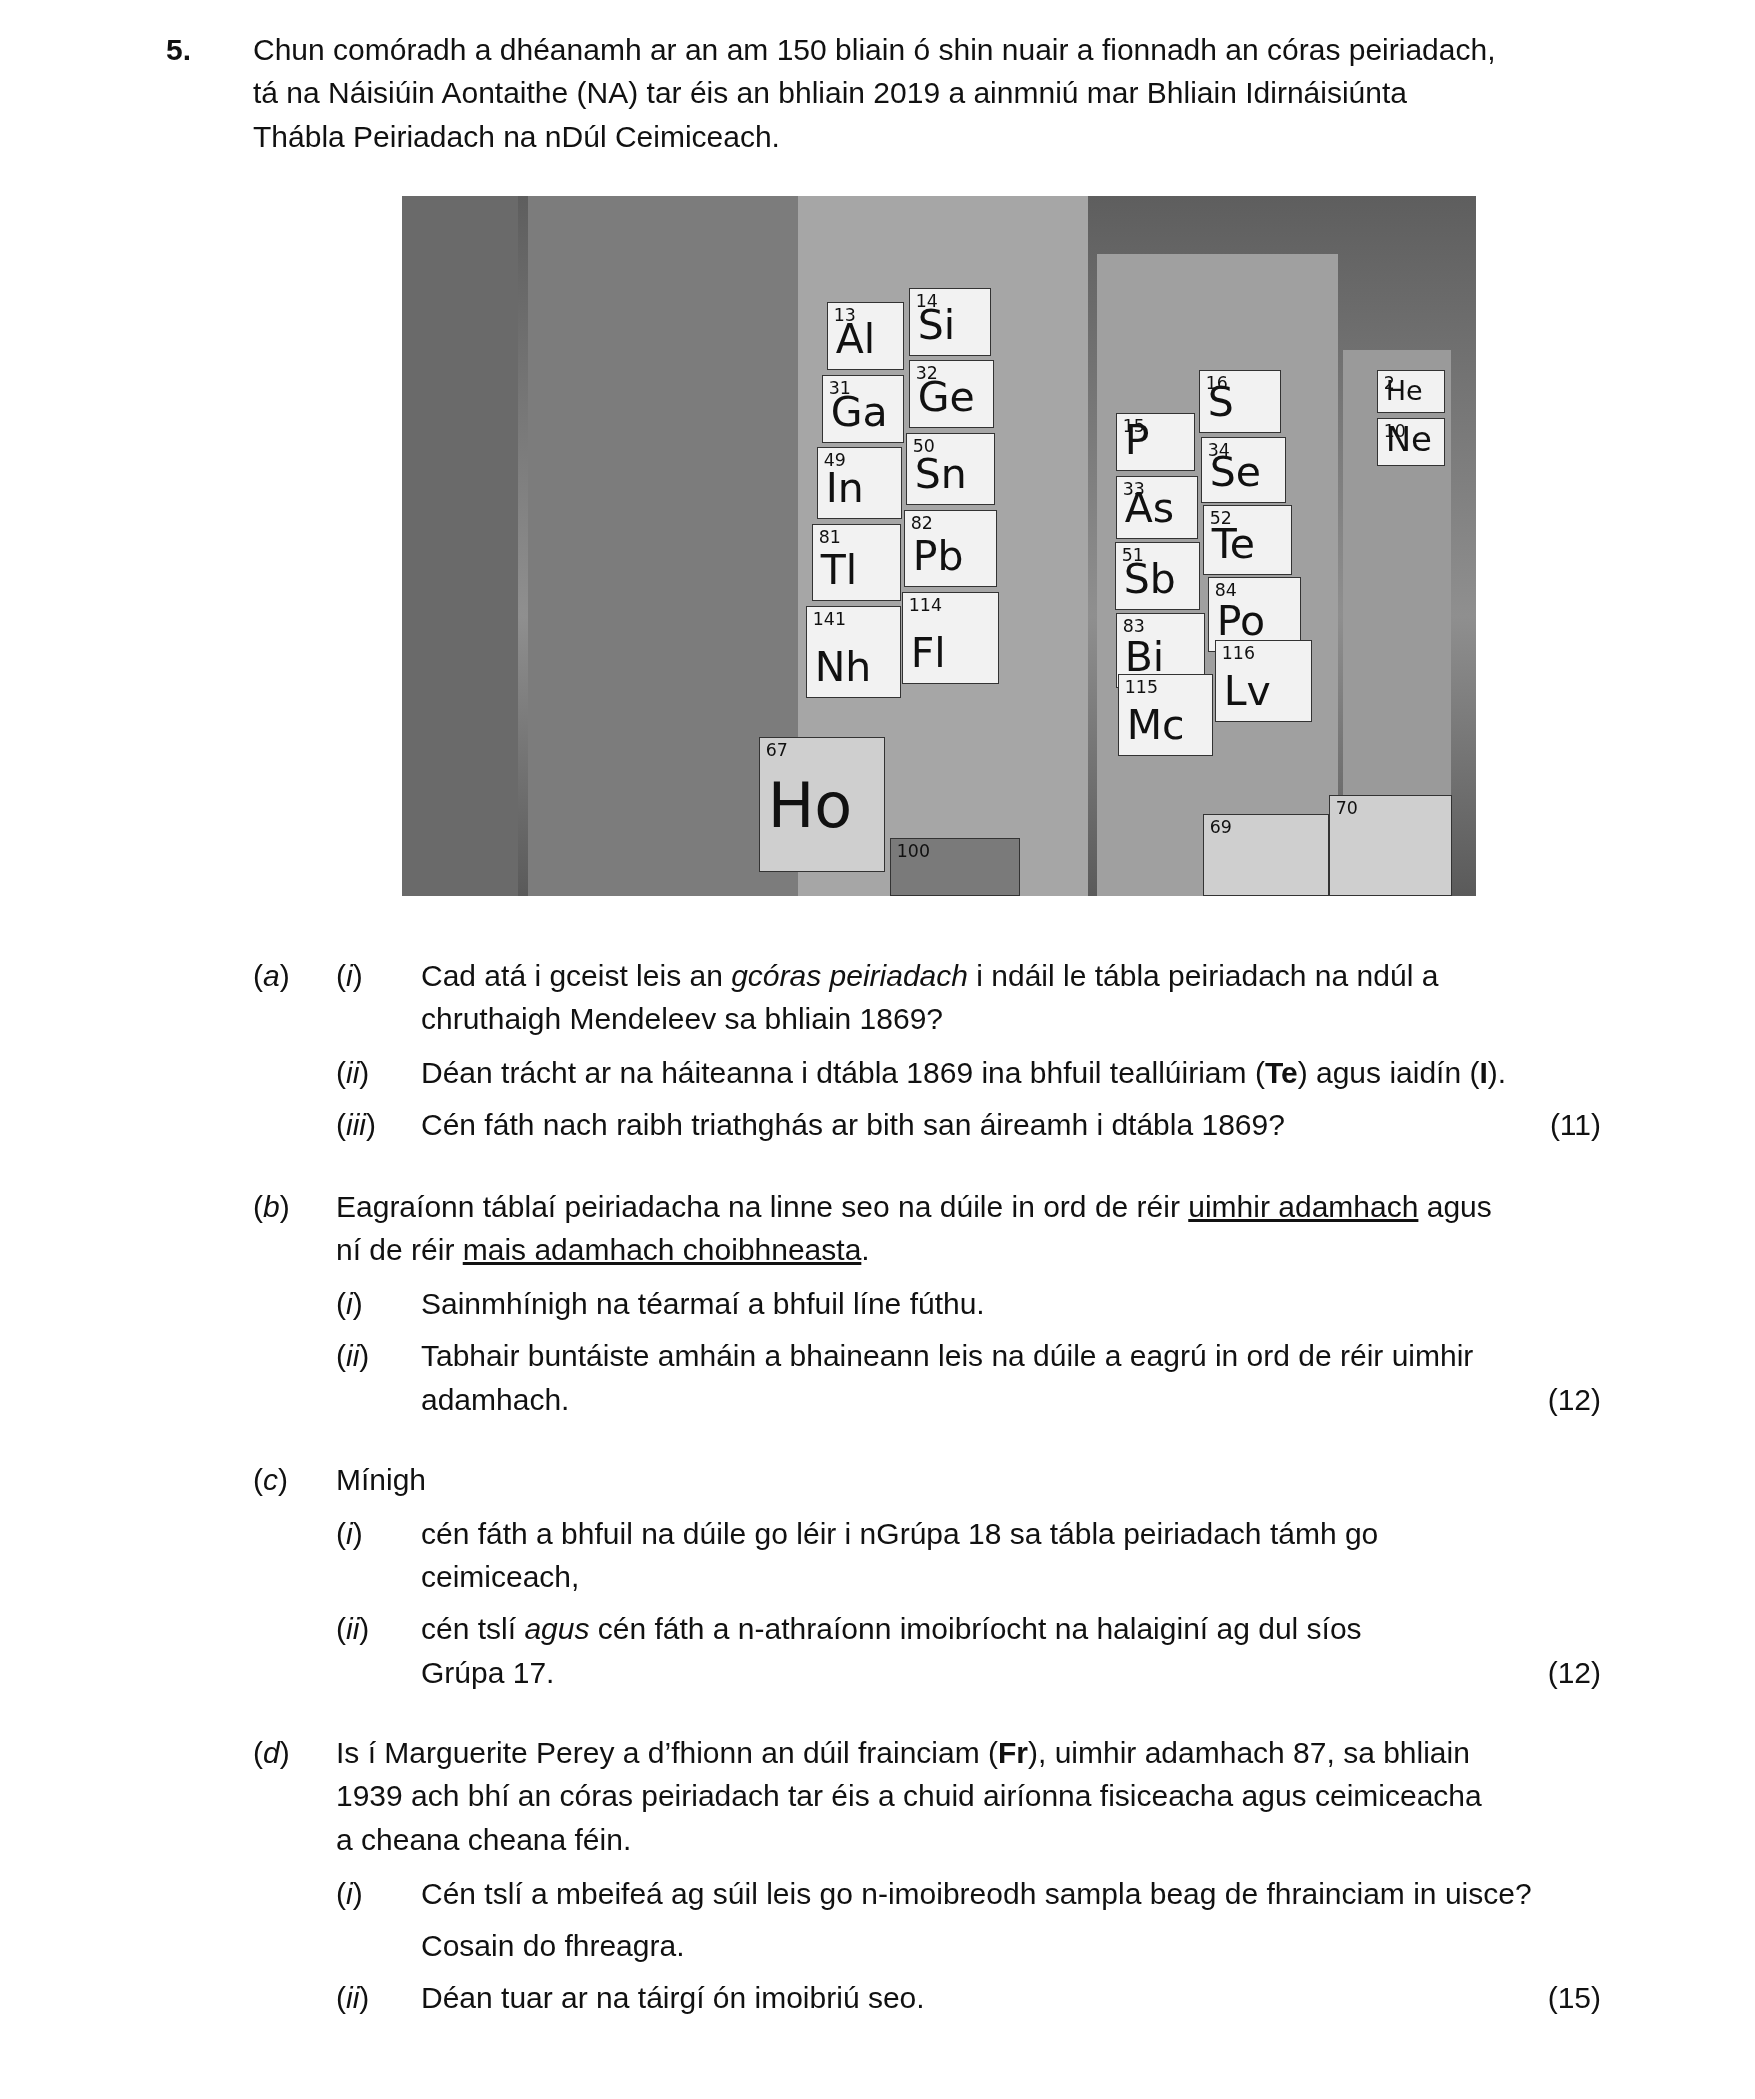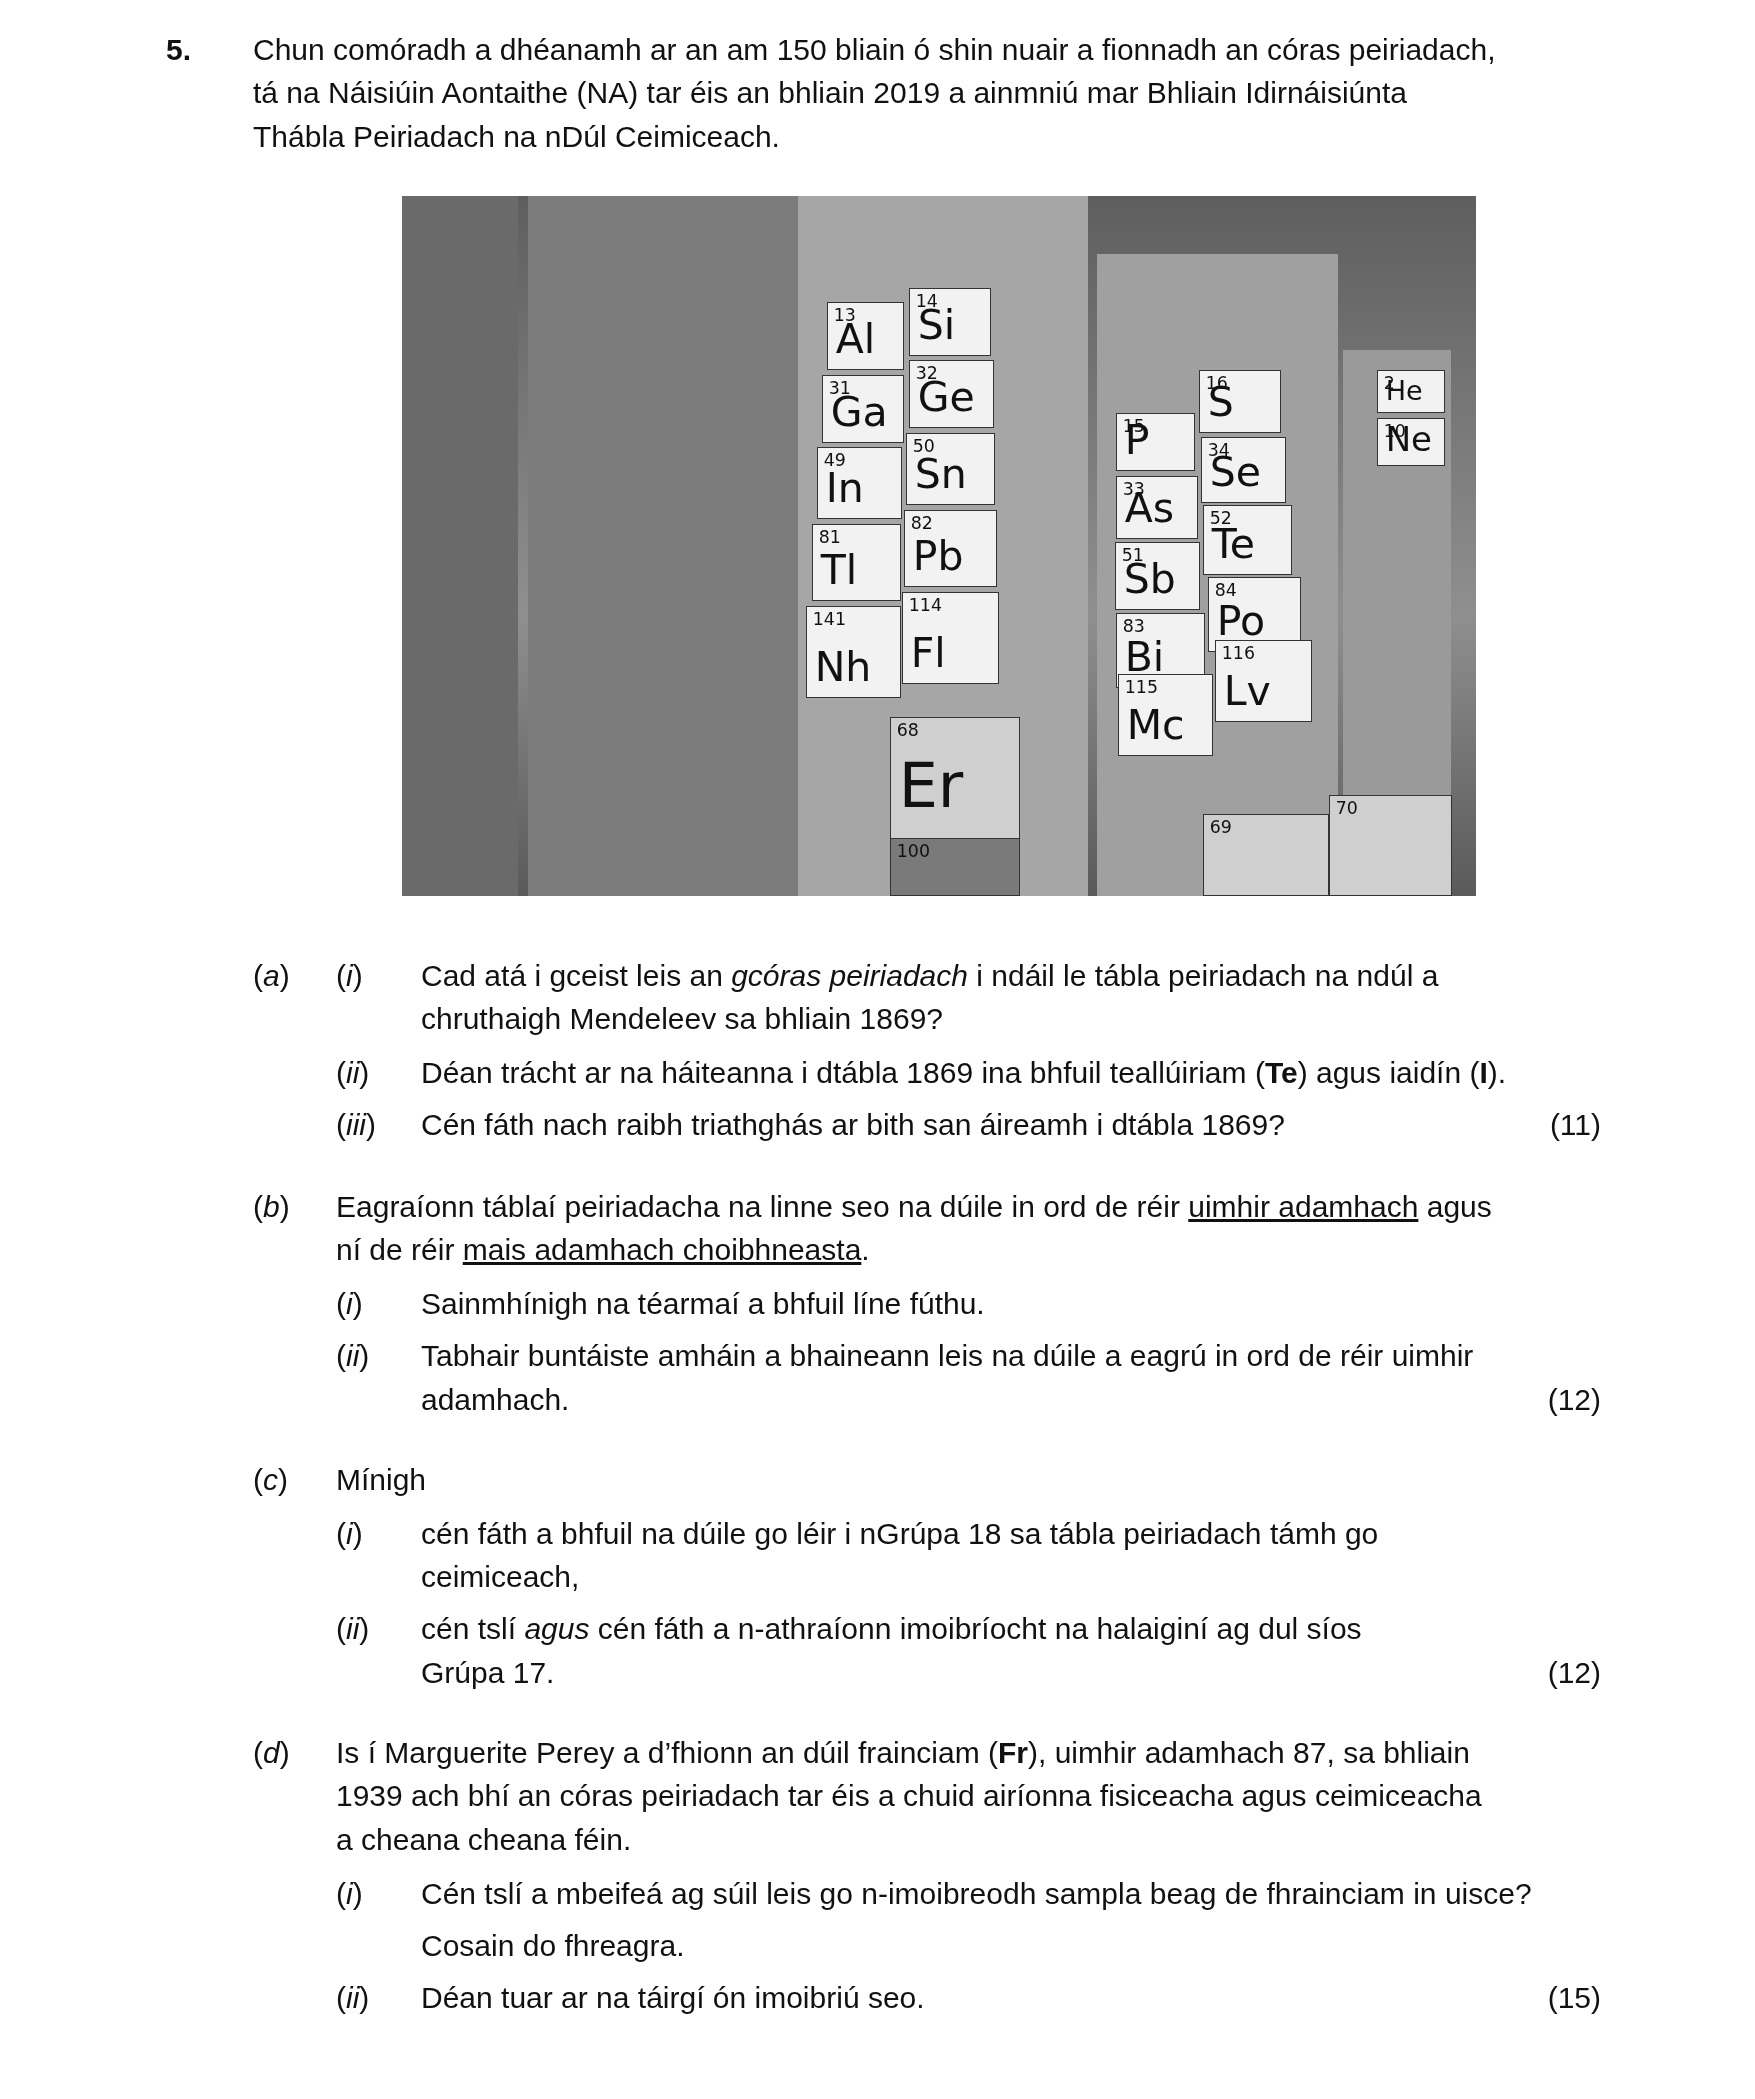--- a/index.html
+++ b/index.html
@@ -83,23 +83,23 @@
       <span class="sym">Pb</span>
     </div>
   <div class="tile" style="left:404px;top:410px;width:95px;height:92px">
       <span class="num">141</span>
       <span class="sym">Nh</span>
     </div>
   <div class="tile" style="left:500px;top:396px;width:97px;height:92px">
       <span class="num">114</span>
       <span class="sym">Fl</span>
     </div>
-  <div class="tile" style="left:488px;top:521px;width:130px;height:145px;background:#cfcfcf">
-      <span class="num">68</span>
-      <span class="sym" style="font-size:62px;bottom:39px">Er</span>
+  <div class="tile" style="left:357px;top:541px;width:126px;height:135px;background:#cfcfcf">
+      <span class="num">67</span>
+      <span class="sym" style="font-size:62px;bottom:29px">Ho</span>
     </div>
 
   <div class="tile" style="left:714px;top:217px;width:79px;height:58px">
       <span class="num">15</span>
       <span class="sym">P</span>
     </div>
   <div class="tile" style="left:797px;top:174px;width:82px;height:63px">
       <span class="num">16</span>
       <span class="sym">S</span>
     </div>

